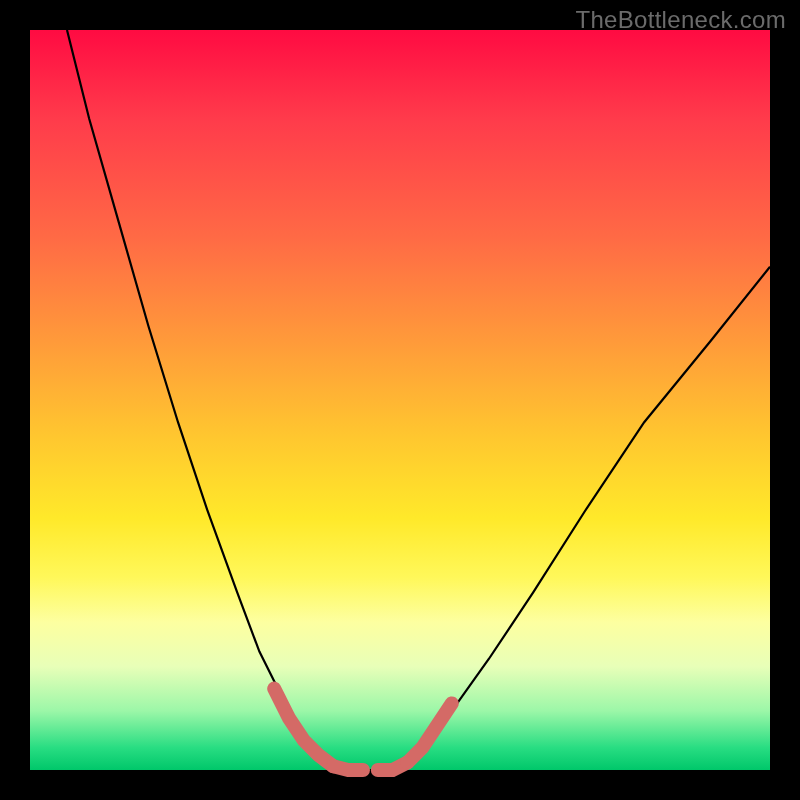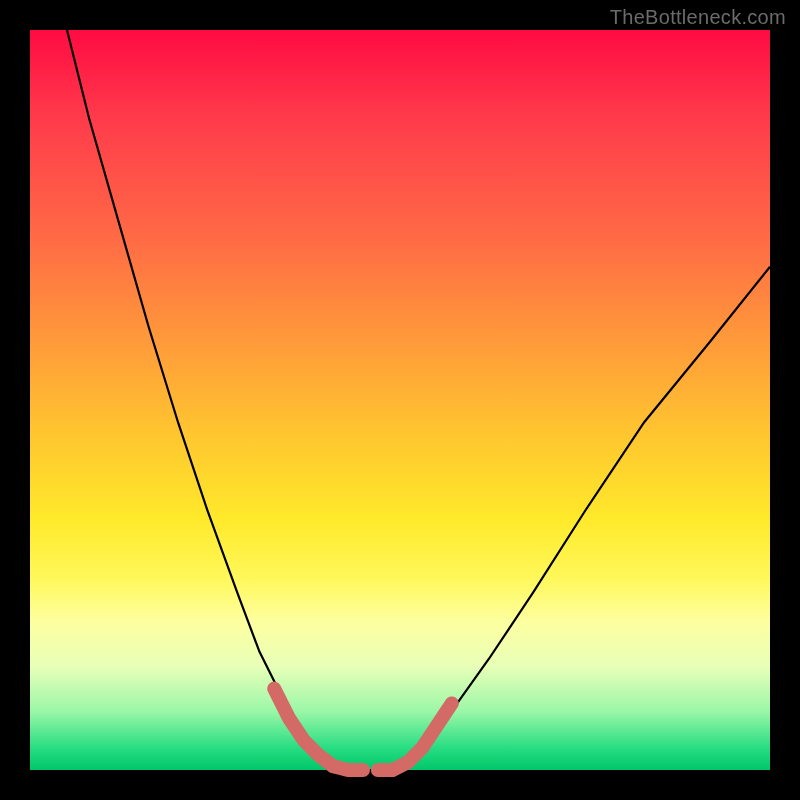--- a/index.html
+++ b/index.html
@@ -15,21 +15,21 @@
     position: relative;
     width: 800px;
     height: 800px;
     background: #000;
   }
   .watermark {
     position: absolute;
     top: 6px;
     right: 14px;
     color: #6b6b6b;
-    font-size: 20px;
+    font-size: 24px;
     font-weight: 400;
     letter-spacing: 0.3px;
     user-select: none;
   }
   .plot-area {
     position: absolute;
     left: 30px;
     top: 30px;
     width: 740px;
     height: 740px;

